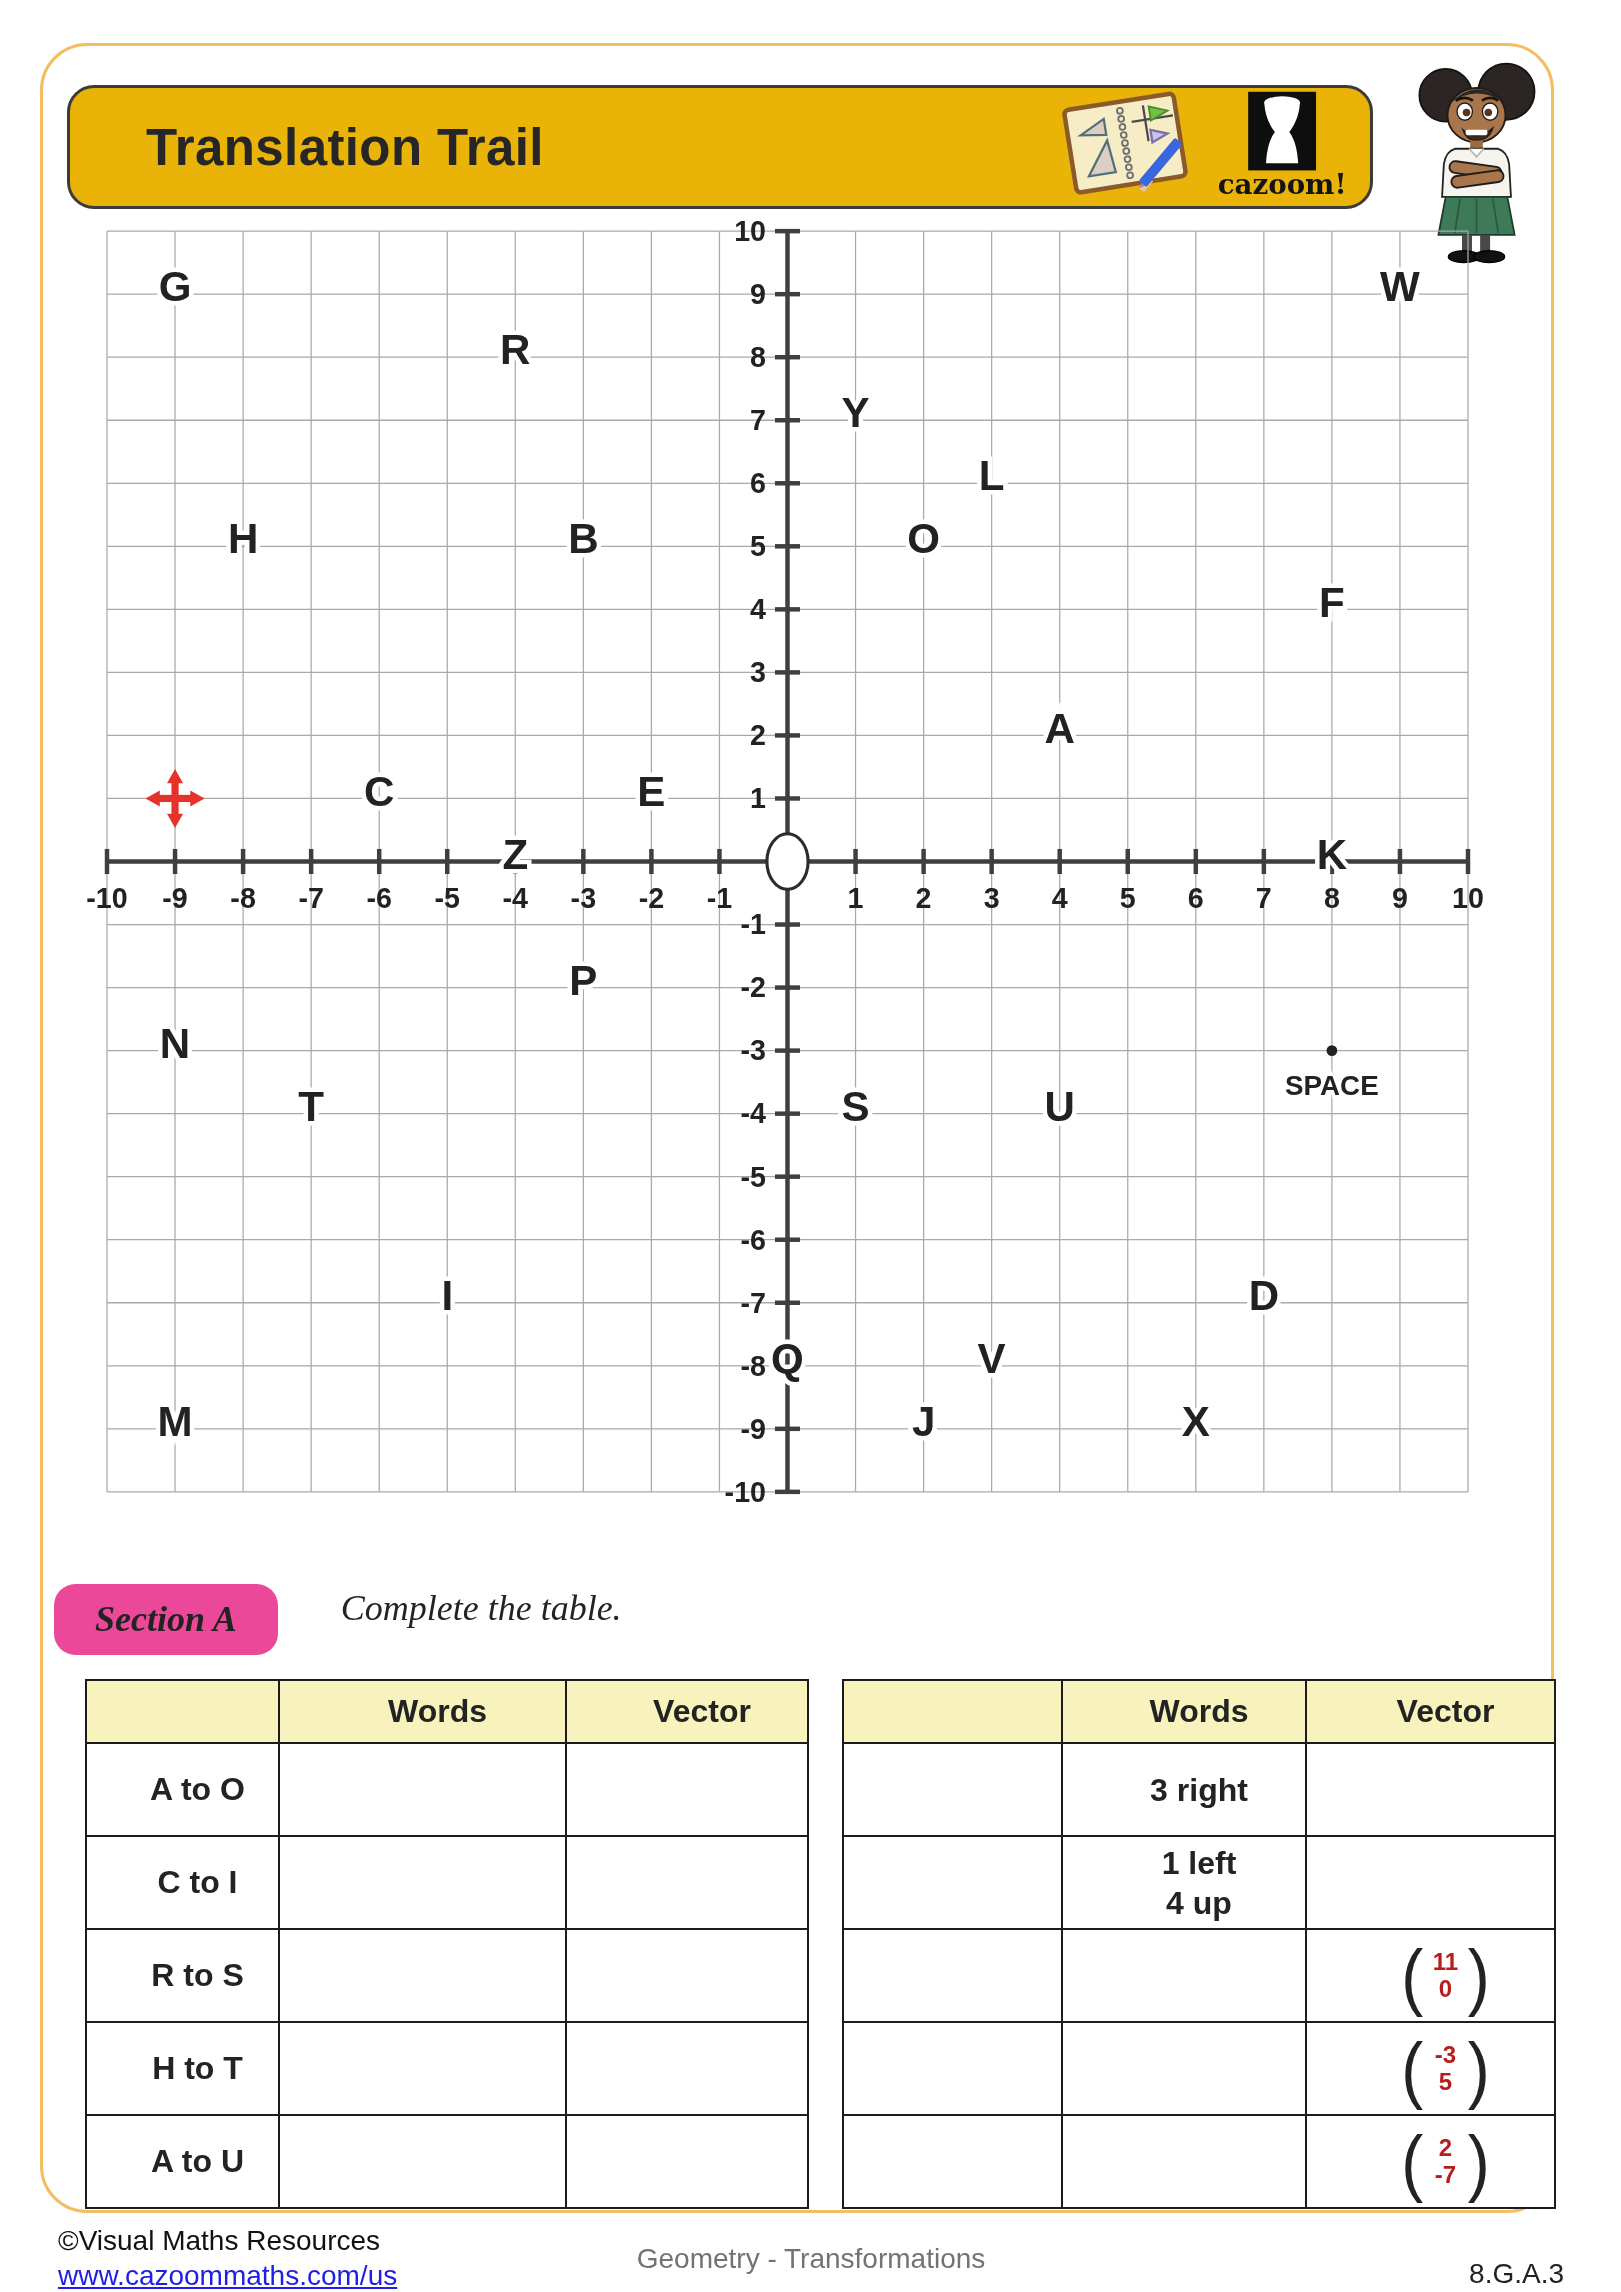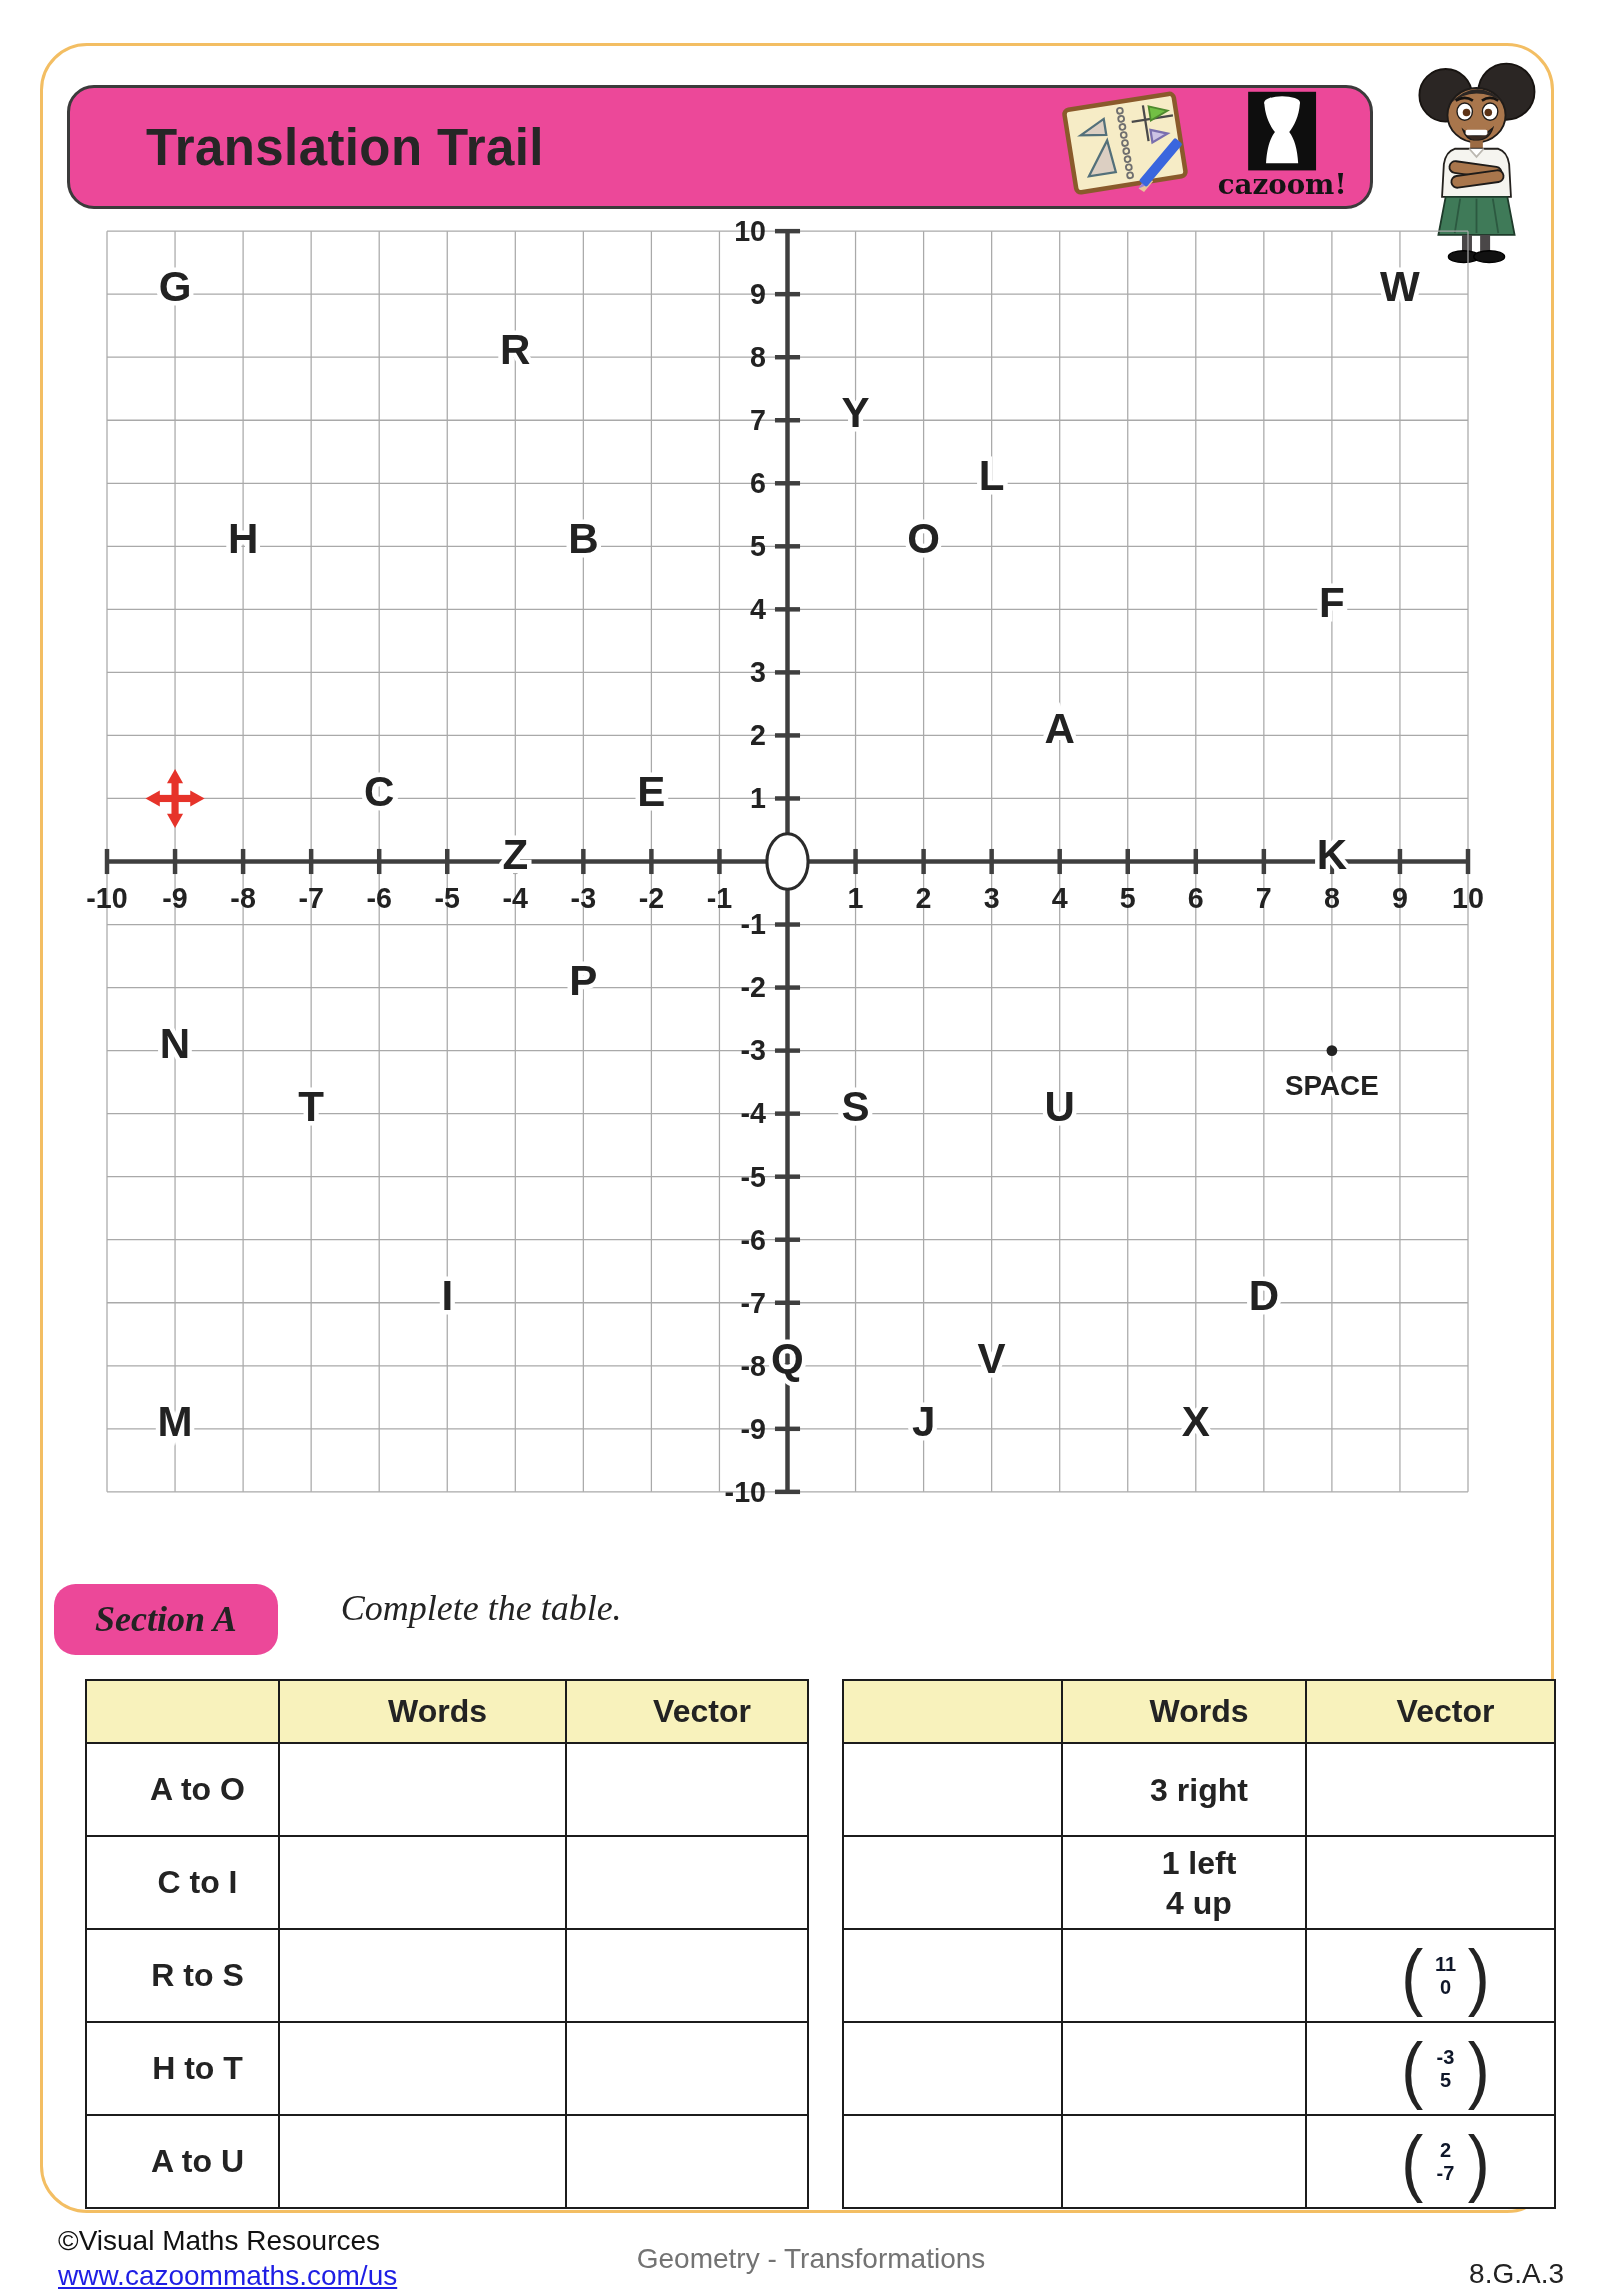--- a/index.html
+++ b/index.html
@@ -16,21 +16,21 @@
   
   #accent-border{
     left:40px;top:43px;width:1508px;height:2164px;
     border:3.6px solid var(--accent);border-radius:47px;
     pointer-events:none;
   }
 
   
   #title-box{
     left:67px;top:85px;width:1300px;height:118px;
-    background:#ec4899;border:3.6px solid #3B3B3B;border-radius:27px;
+    background:#eab308;border:3.6px solid #3B3B3B;border-radius:27px;
   }
   #page-title{
     left:76px;top:0;height:118px;display:flex;align-items:center;
     font-size:51px;font-weight:bold;letter-spacing:0.4px;color:#262626;
   }
   #notebook{left:1057px;top:86px;width:136px;height:115px;}
   #cazoom-logo{left:1216px;top:90px;width:134px;height:109px;}
   #girl{left:1413px;top:59px;width:127px;height:204px;}
 
   
@@ -53,21 +53,21 @@
   #left-table{left:85px;top:1679px;width:721px;}
   #right-table{left:842px;top:1679px;width:712px;}
   .wtable th,.wtable td{border:2.7px solid #1C1C1C;text-align:center;vertical-align:middle;padding-left:31px;}
   .wtable th{background:var(--thbg);height:59px;font-size:32px;font-weight:bold;color:#232323;}
   .wtable td{height:89px;font-size:32px;}
   .wtable td.lbl{font-weight:bold;color:#232323;}
   .wtable td.words{font-weight:bold;color:#232323;}
   .wtable td.words div{line-height:1.25;}
   .vec{display:inline-flex;align-items:center;}
   .vec .paren{font-size:66px;font-weight:400;line-height:1;transform:scaleY(1.12);color:#232323;}
-  .vec .nums{display:flex;flex-direction:column;font-size:20px;font-weight:bold;line-height:1.12;color:#0f172a;padding:0 2.7px;min-width:39px;}
+  .vec .nums{display:flex;flex-direction:column;font-size:24px;font-weight:bold;line-height:1.12;color:#b91c1c;padding:0 2.7px;min-width:39px;}
 
   
   #footer{left:58px;top:2223px;width:1506px;}
   .f-left{font-size:28px;line-height:1.25;color:#111;}
   .f-left a{color:var(--link);text-decoration:underline;cursor:pointer;}
   .f-center{left:50%;transform:translateX(-50%);top:19.7px;font-size:28px;color:#737373;}
   .f-right{right:0;top:35px;font-size:28px;color:#222;}
 </style>
 </head>
 <body>

